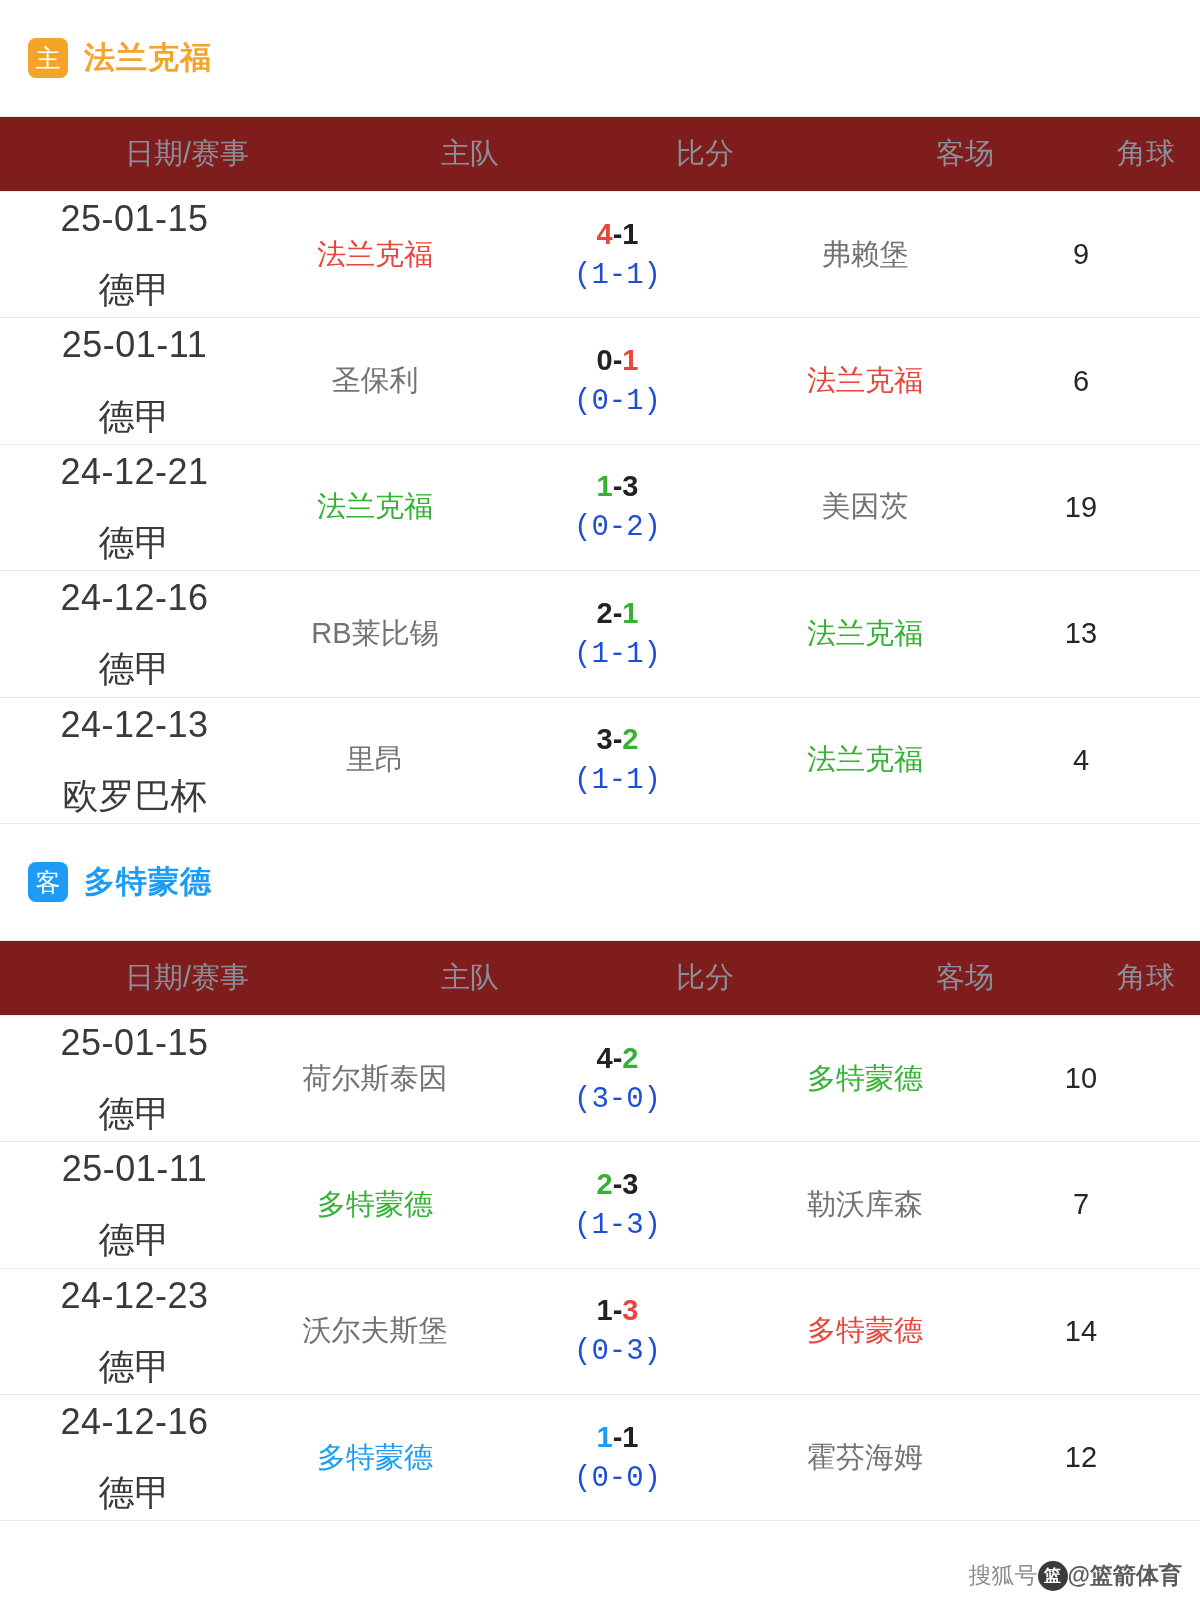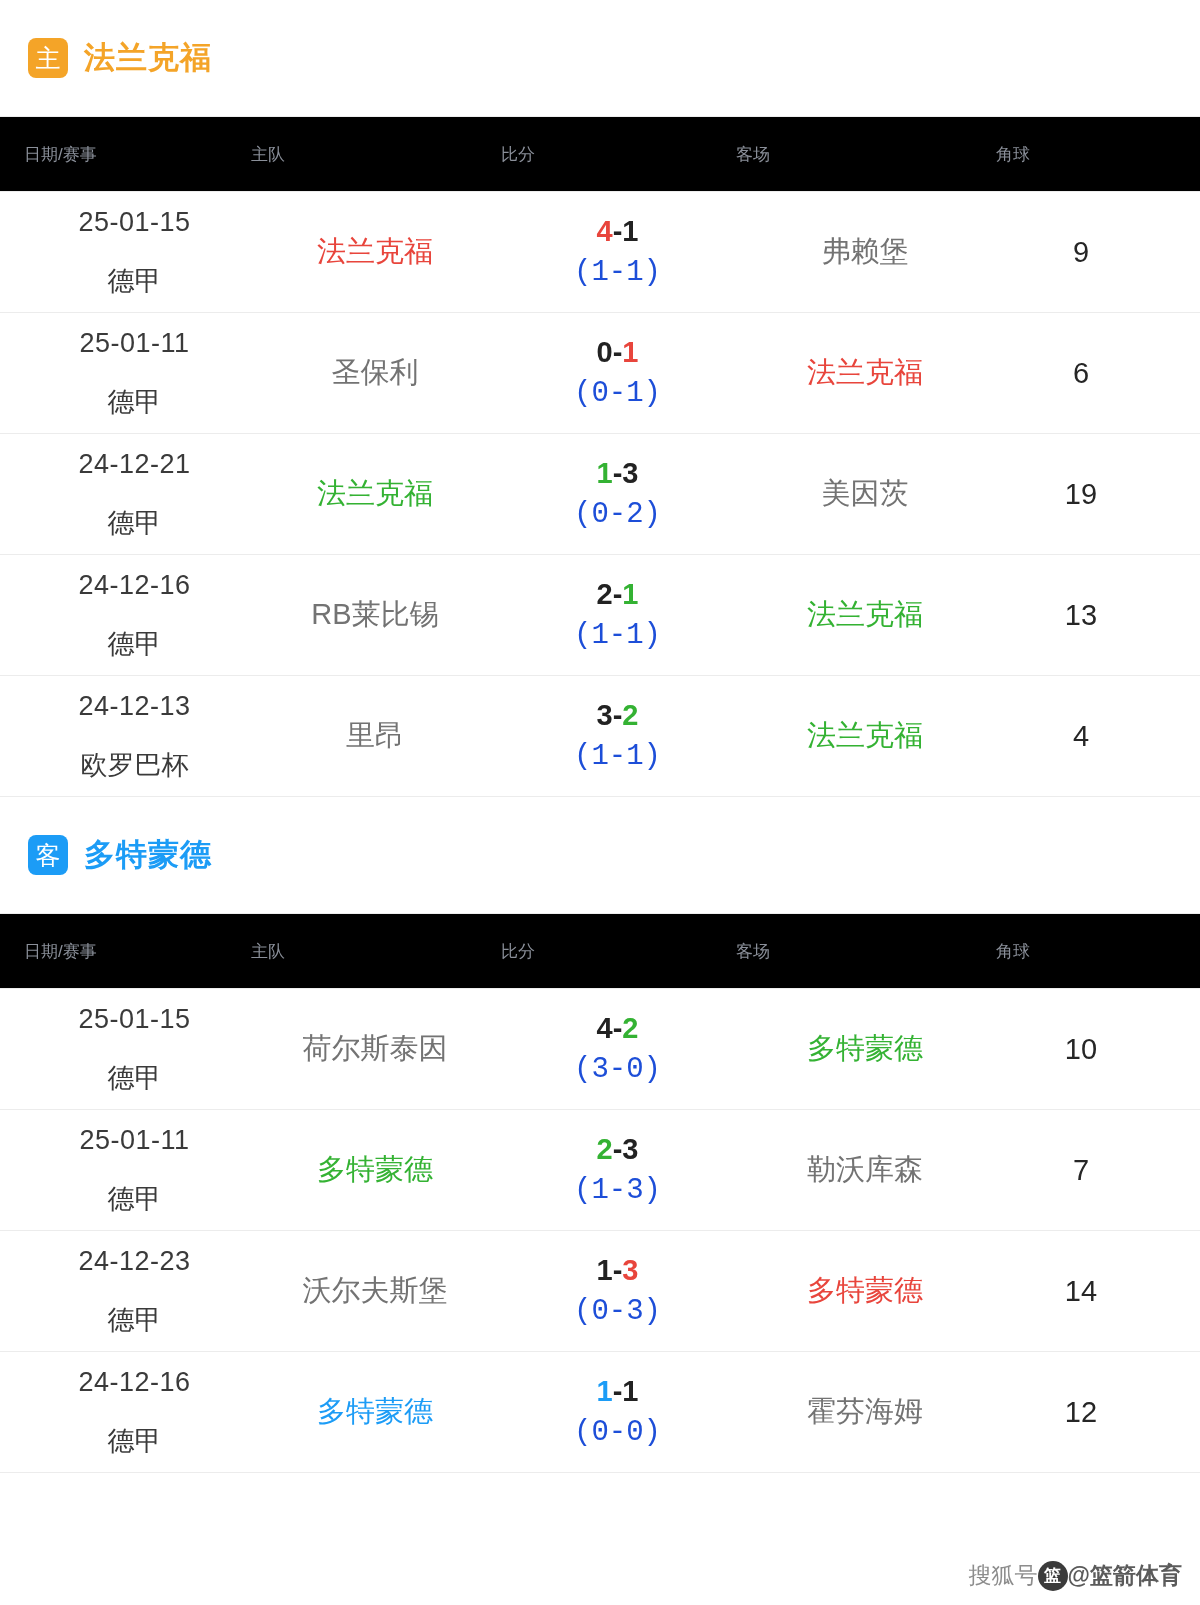--- a/index.html
+++ b/index.html
@@ -52,48 +52,48 @@
   .section-title.home { color: #f4a428; }
   .section-title.away { color: #1c9cf6; }
 
   
   table.matches {
     width: 100%;
     border-collapse: collapse;
     table-layout: fixed;
   }
   table.matches thead th {
-    background: #000000;
+    background: #7f1d1d;
     color: #8a8f99;
     font-weight: 400;
-    font-size: 17px;
+    font-size: 29px;
     height: 72px;
     border-top: 1px solid #ededed;
     border-bottom: 1px solid #ededed;
-    text-align: left;
+    text-align: right;
   }
   col.c-date   { width: 250px; }
   col.c-home   { width: 250px; }
   col.c-score  { width: 235px; }
   col.c-away   { width: 260px; }
   col.c-corner { width: 205px; }
 
   thead th.th-date   { text-align: left;  padding-left: 24px; }
   thead th.th-corner { text-align: right; padding-right: 25px; }
 
   table.matches tbody td {
     border-bottom: 1px solid #ececec;
     height: 118px;
     vertical-align: middle;
     text-align: center;
   }
   td.date-cell {
     text-align: left;
     padding-left: 20px;
-    font-size: 27px;
+    font-size: 36px;
     color: #3a3a3a;
     line-height: 1.45;
   }
   td.date-cell .d1 { display: block; letter-spacing: 0.5px; }
   td.date-cell .d2 { display: block; margin-top: 19px; }
 
   td.team {
     font-size: 29px;
     color: #737373;
     white-space: nowrap;

